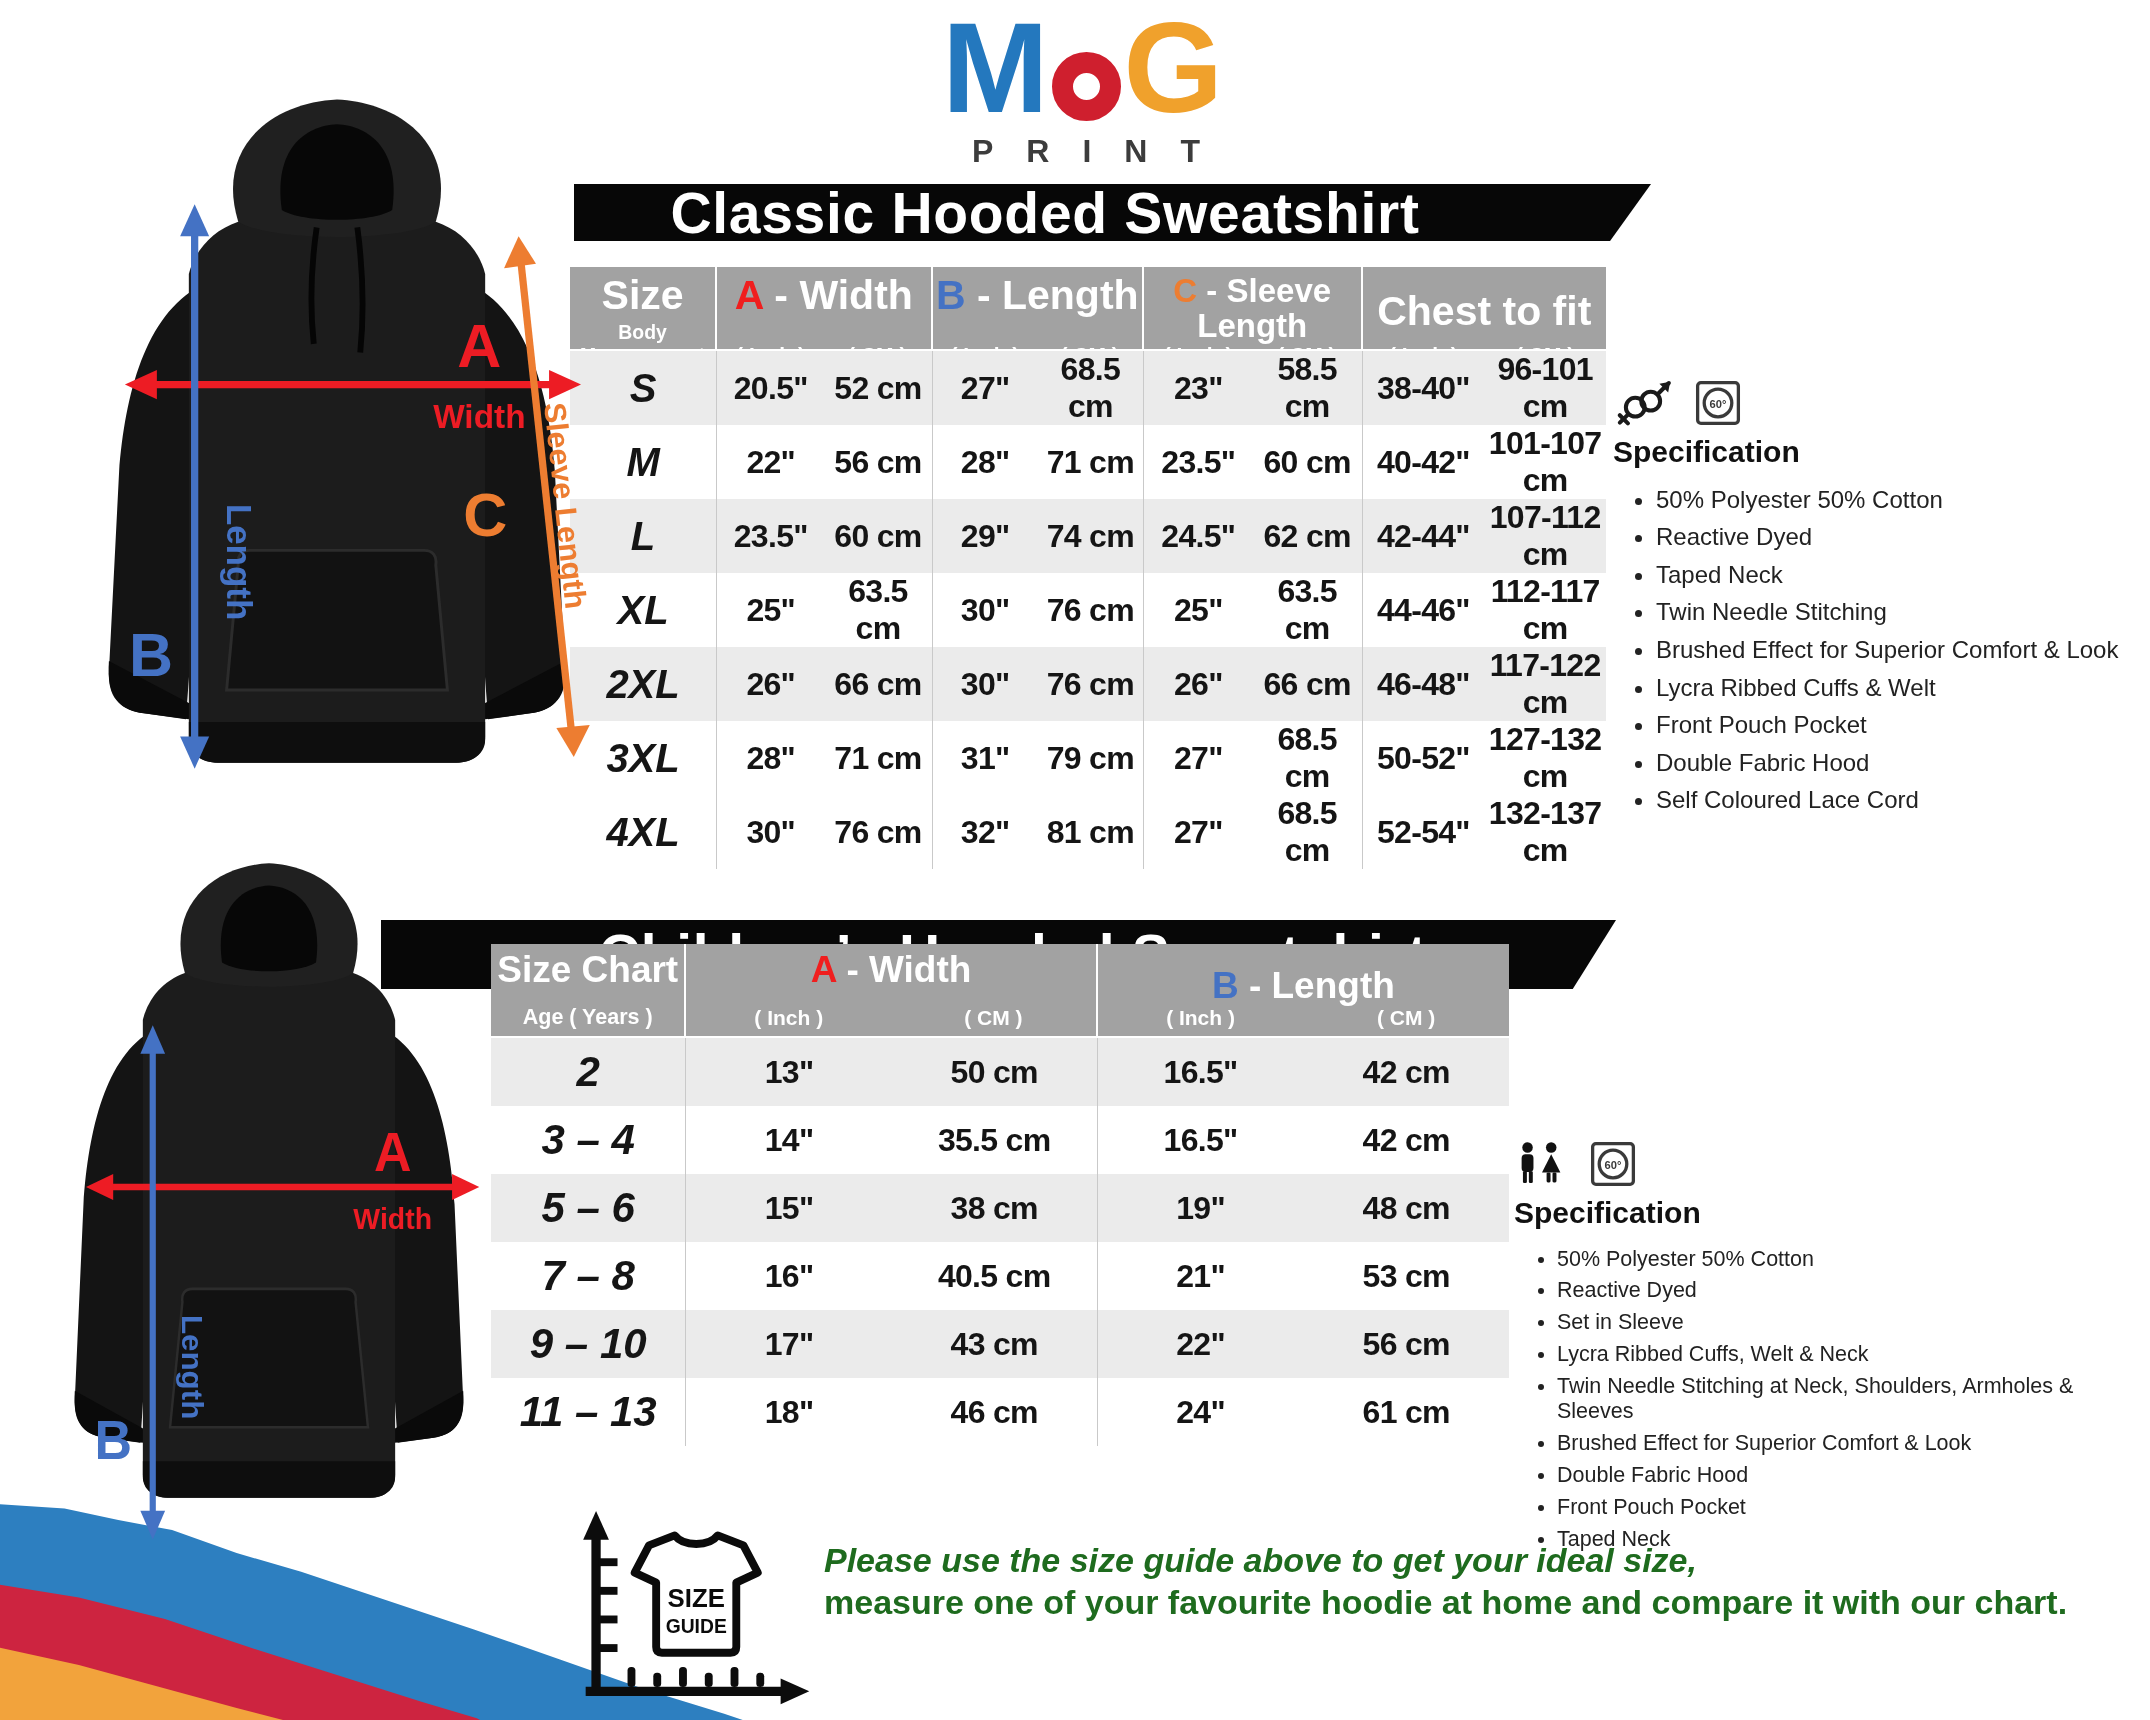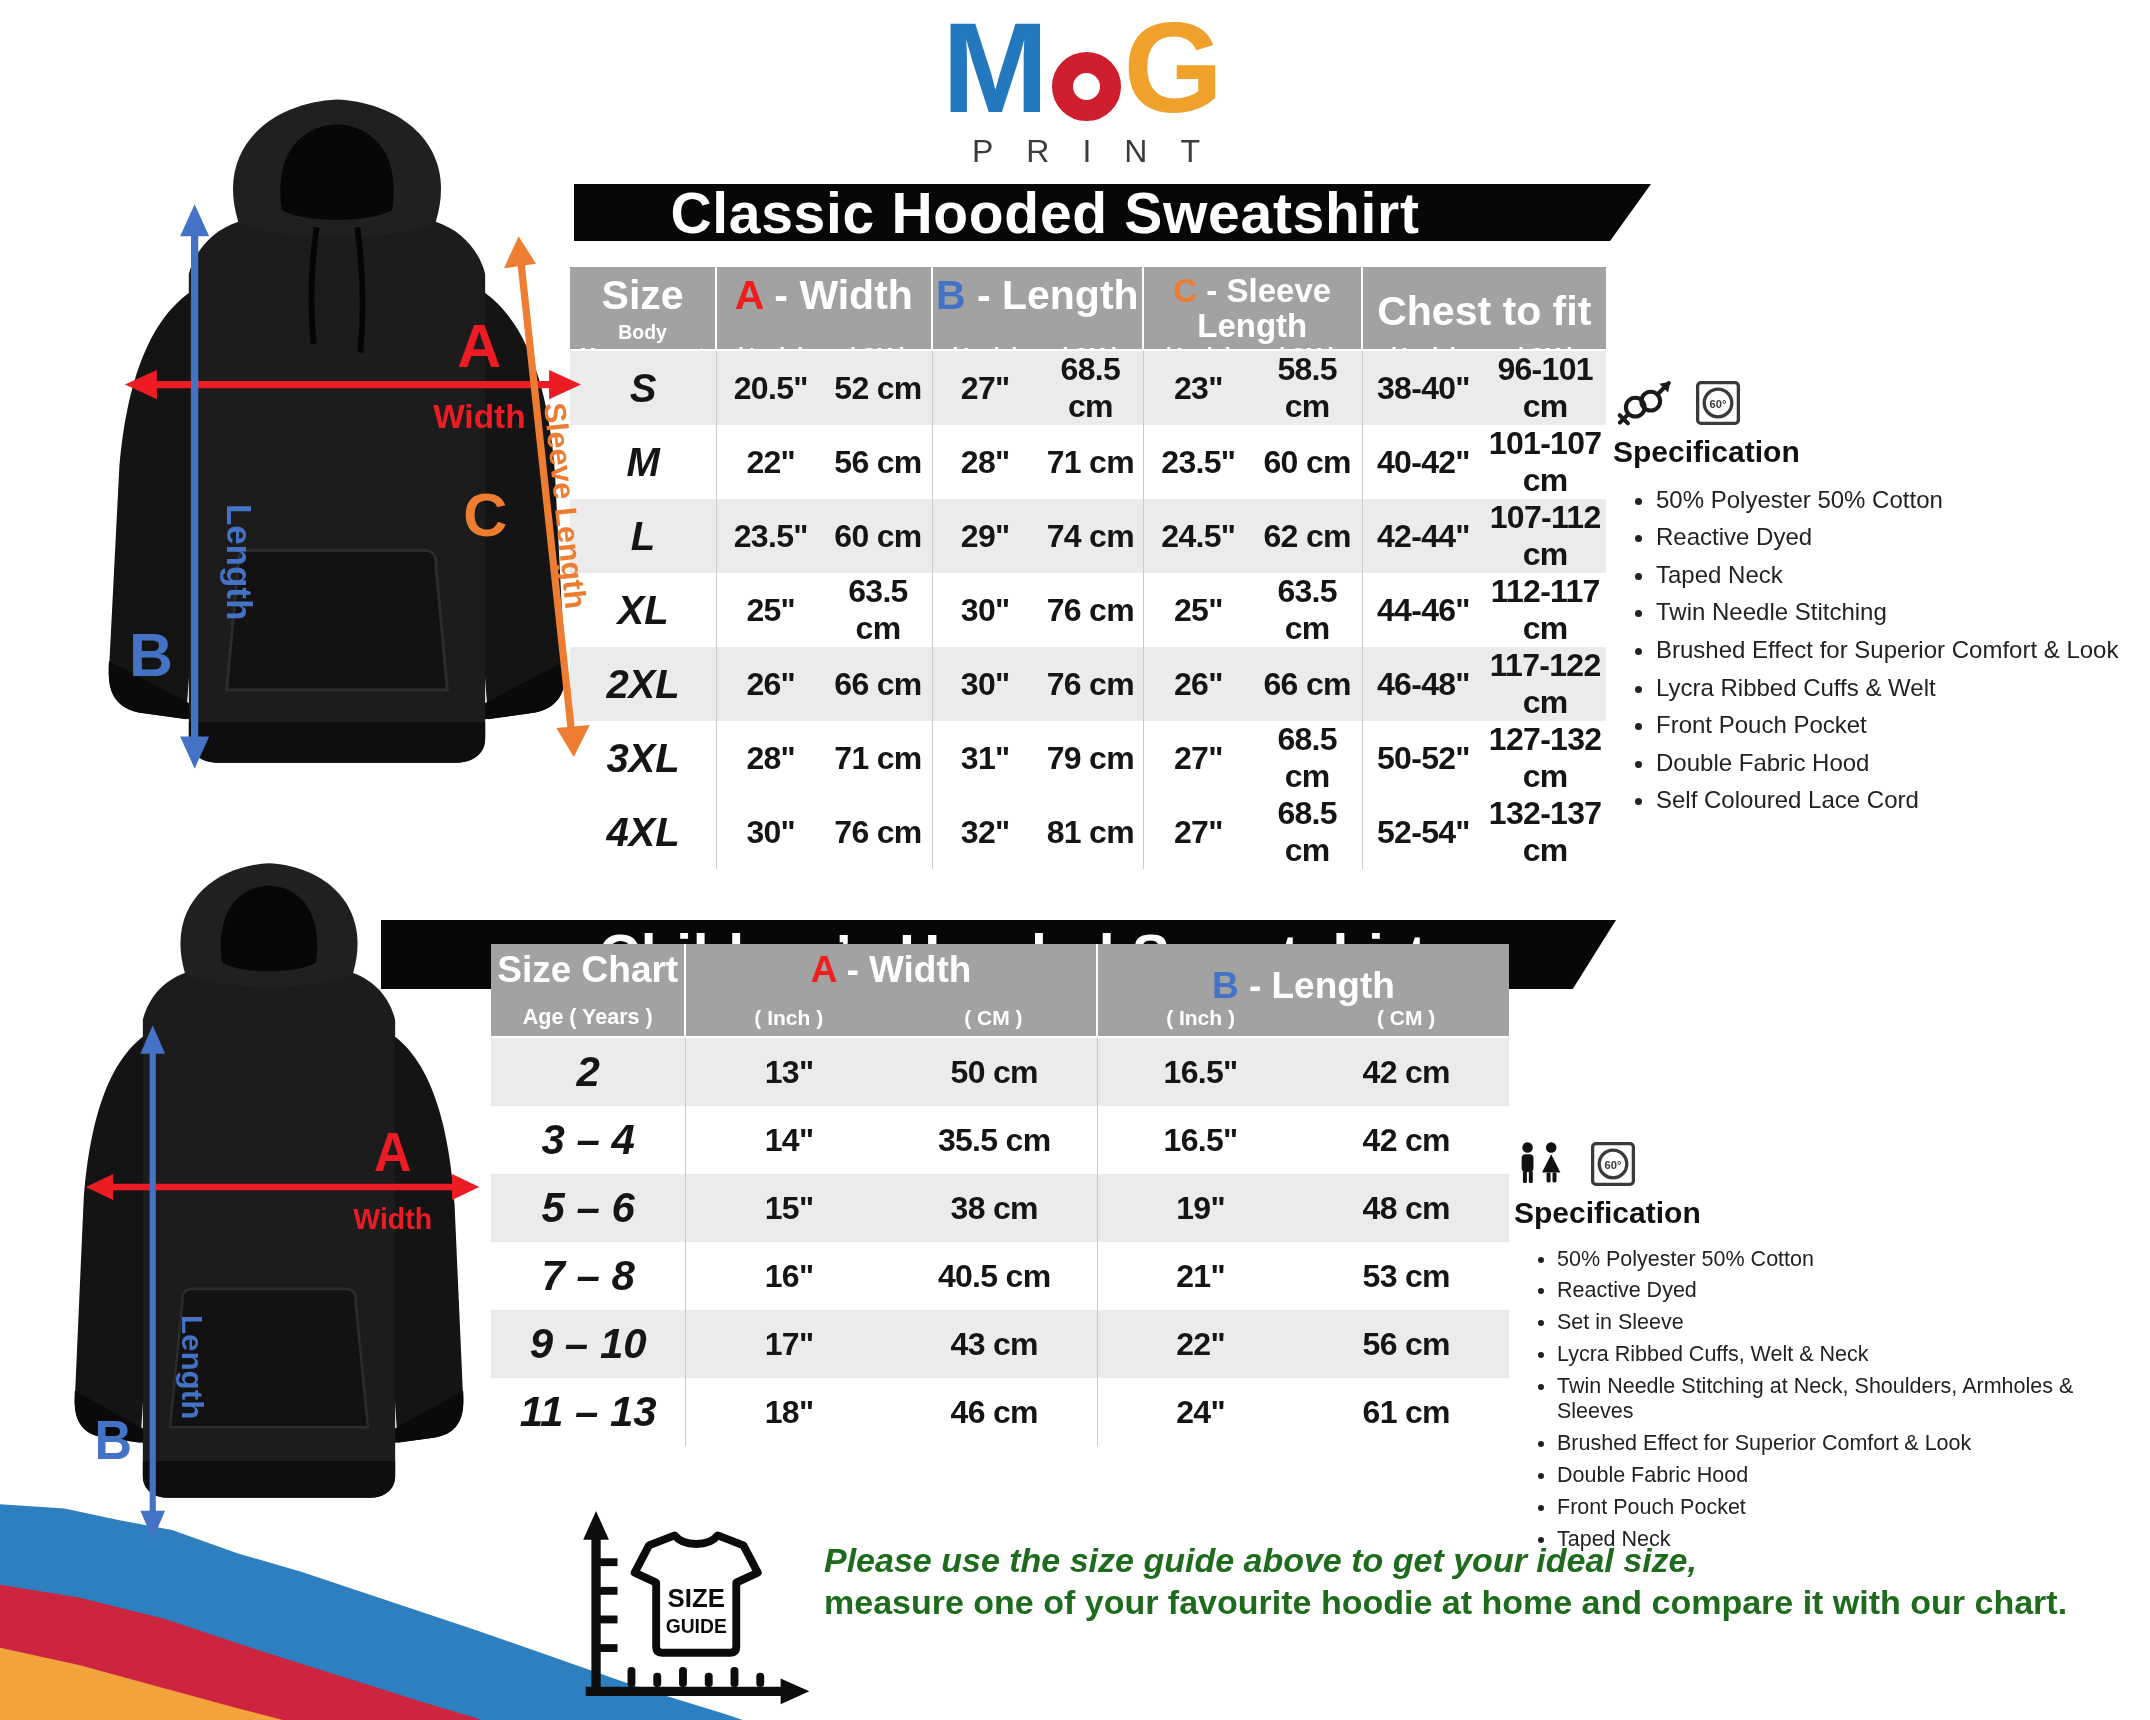--- a/index.html
+++ b/index.html
@@ -6,21 +6,21 @@
   #canvas{
     position:relative;width:2151px;height:1721px;background:#ffffff;overflow:hidden;
     font-family:"Liberation Sans", sans-serif;color:#151515;
   }
   
   .logo{position:absolute;left:939px;top:4.3px;width:287px;text-align:center;}
   .logo-row{display:flex;align-items:flex-end;justify-content:center;height:120px;}
   .logo-m{font-size:128px;font-weight:800;line-height:.88;color:#2478be;}
   .logo-g{font-size:128px;font-weight:800;line-height:.88;color:#f0a12c;}
   .logo-o{width:69px;height:69px;border:21px solid #cf1f2e;border-radius:50%;box-sizing:border-box;margin:0 2.9px 2.9px;}
-  .logo-print{margin-top:8.6px;font-size:32px;font-weight:400;color:#3c3c3c;letter-spacing:33px;padding-left:33px;}
+  .logo-print{margin-top:8.6px;font-size:32px;font-weight:700;color:#3c3c3c;letter-spacing:33px;padding-left:33px;}
   
   .banner{position:absolute;background:#070707;color:#ffffff;display:flex;align-items:center;justify-content:center;font-weight:bold;z-index:1;padding-left:29px;}
   .banner span{letter-spacing:0.7px;}
   .classic-banner{left:574px;top:184px;width:1048px;height:57px;font-size:57px;clip-path:polygon(0 0,100% 0,96.2% 100%,0 100%);}
   .classic-banner span{transform:translateX(-82px);}
   .children-banner{left:381px;top:920px;width:1206px;height:69px;font-size:57px;clip-path:polygon(0 0,100% 0,96.5% 100%,0 100%);}
   
   .table{position:absolute;display:flex;flex-direction:column;z-index:1;}
   .classic-table{left:570px;top:267px;width:1036px;height:482px;}
   .children-table{left:491px;top:944px;width:1018px;height:502px;}

